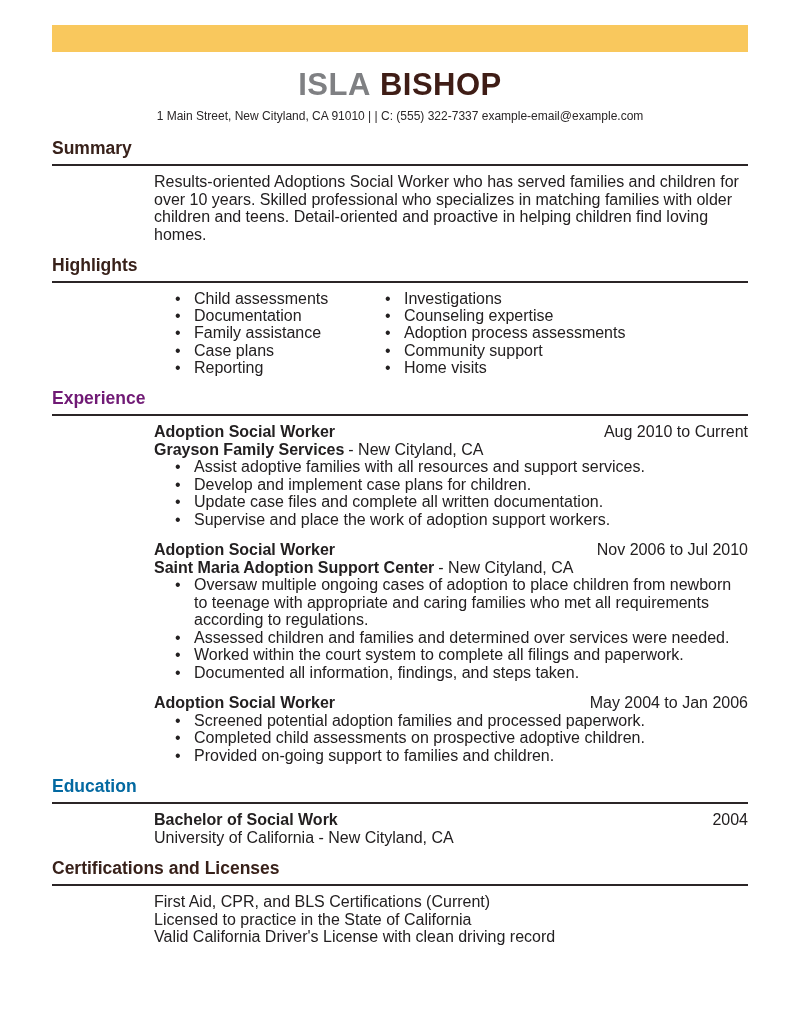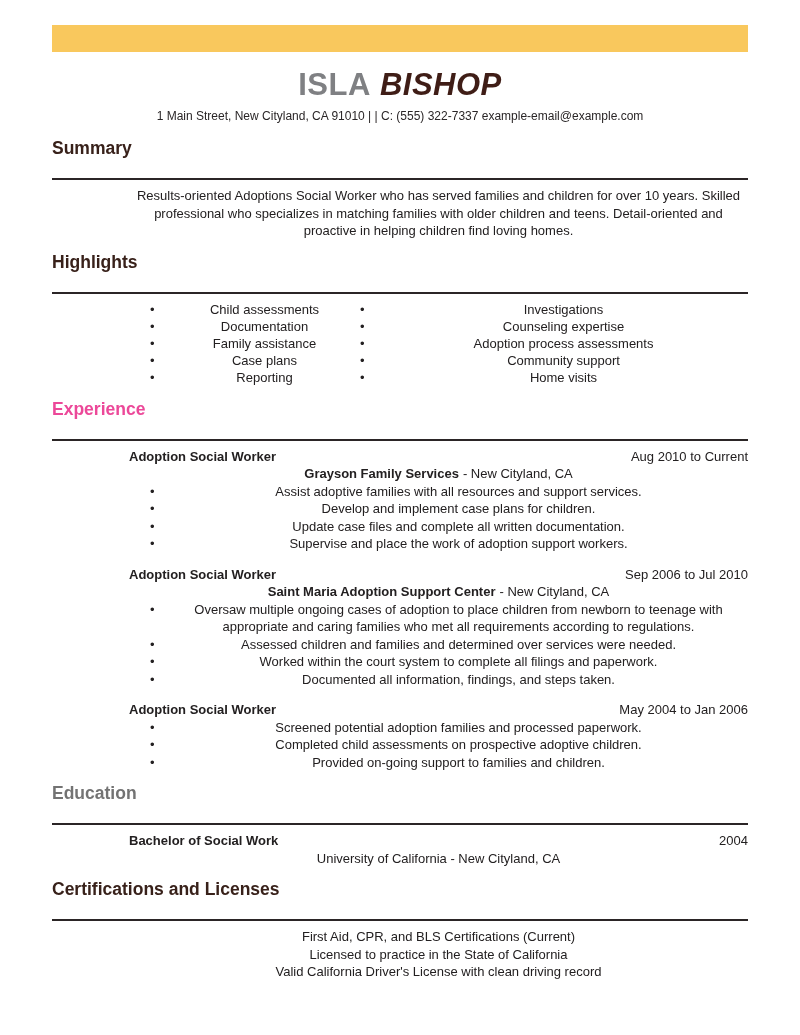--- a/index.html
+++ b/index.html
@@ -20,46 +20,45 @@
 
   .name {
     text-align: center;
     margin-top: 16px;
     font-size: 31px;
     font-weight: bold;
     letter-spacing: 0.5px;
     line-height: 34px;
   }
   .name .first { color: #7f8083; }
-  .name .last  { margin-left: 9px; font-style: italic; }
+  .name .last  { margin-left: 9px; }
 
   .contact {
     text-align: center;
     font-size: 12px;
     margin-top: 7px;
     color: #2a2627;
   }
 
   .section-title {
     font-size: 17.5px;
     font-weight: bold;
     color: #38211a;
     border-bottom: 2px solid #2b2526;
-    padding-bottom: 19px;
+    padding-bottom: 5px;
     line-height: 21px;
   }
   .mt-summary { margin-top: 15px; }
   .mt-section { margin-top: 12px; }
 
   .section-content {
-    margin-left: 77px;
+    margin-left: 102px;
     margin-top: 7px;
-    font-size: 13px;
+    font-size: 16px;
     line-height: 17.5px;
-    text-align: center;
   }
 
   .bullet-item { position: relative; padding-left: 40px; }
   .bullet {
     position: absolute;
     left: 21px;
     top: 0;
   }
 
   .hl-cols { display: flex; line-height: 17.2px; }
@@ -108,41 +107,41 @@
       <div class="hl-col2">
         <div class="bullet-item"><span class="bullet">•</span><span>Investigations</span></div>
         <div class="bullet-item"><span class="bullet">•</span><span>Counseling expertise</span></div>
         <div class="bullet-item"><span class="bullet">•</span><span>Adoption process assessments</span></div>
         <div class="bullet-item"><span class="bullet">•</span><span>Community support</span></div>
         <div class="bullet-item"><span class="bullet">•</span><span>Home visits</span></div>
       </div>
     </div>
   </div>
 
-  <div class="section-title mt-section" style="color: #ec4899;">Experience</div>
+  <div class="section-title mt-section" style="color: #701a75;">Experience</div>
   <div class="section-content">
 
     <div class="job">
       <div class="job-header">
         <span class="job-title">Adoption Social Worker</span>
         <span class="job-dates">Aug 2010 to Current</span>
       </div>
       <div class="company-line">
         <span class="company">Grayson Family Services</span><span class="location">- New Cityland, CA</span>
       </div>
       <div class="bullet-item"><span class="bullet">•</span><span>Assist adoptive families with all resources and support services.</span></div>
       <div class="bullet-item"><span class="bullet">•</span><span>Develop and implement case plans for children.</span></div>
       <div class="bullet-item"><span class="bullet">•</span><span>Update case files and complete all written documentation.</span></div>
       <div class="bullet-item"><span class="bullet">•</span><span>Supervise and place the work of adoption support workers.</span></div>
     </div>
 
     <div class="job">
       <div class="job-header">
         <span class="job-title">Adoption Social Worker</span>
-        <span class="job-dates">Sep 2006 to Jul 2010</span>
+        <span class="job-dates">Nov 2006 to Jul 2010</span>
       </div>
       <div class="company-line">
         <span class="company">Saint Maria Adoption Support Center</span><span class="location">- New Cityland, CA</span>
       </div>
       <div class="bullet-item"><span class="bullet">•</span><span>Oversaw multiple ongoing cases of adoption to place children from newborn to teenage with appropriate and caring families who met all requirements according to regulations.</span></div>
       <div class="bullet-item"><span class="bullet">•</span><span>Assessed children and families and determined over services were needed.</span></div>
       <div class="bullet-item"><span class="bullet">•</span><span>Worked within the court system to complete all filings and paperwork.</span></div>
       <div class="bullet-item"><span class="bullet">•</span><span>Documented all information, findings, and steps taken.</span></div>
     </div>
 
@@ -151,21 +150,21 @@
         <span class="job-title">Adoption Social Worker</span>
         <span class="job-dates">May 2004 to Jan 2006</span>
       </div>
       <div class="bullet-item"><span class="bullet">•</span><span>Screened potential adoption families and processed paperwork.</span></div>
       <div class="bullet-item"><span class="bullet">•</span><span>Completed child assessments on prospective adoptive children.</span></div>
       <div class="bullet-item"><span class="bullet">•</span><span>Provided on-going support to families and children.</span></div>
     </div>
 
   </div>
 
-  <div class="section-title mt-section" style="color: #737373;">Education</div>
+  <div class="section-title mt-section" style="color: #0369a1;">Education</div>
   <div class="section-content">
     <div class="edu-header">
       <span class="edu-degree">Bachelor of Social Work</span>
       <span class="edu-year">2004</span>
     </div>
     <div class="edu-school">University of California - New Cityland, CA</div>
   </div>
 
   <div class="section-title mt-section" style="color: rgb(56, 33, 26);">Certifications and Licenses</div>
   <div class="section-content">

